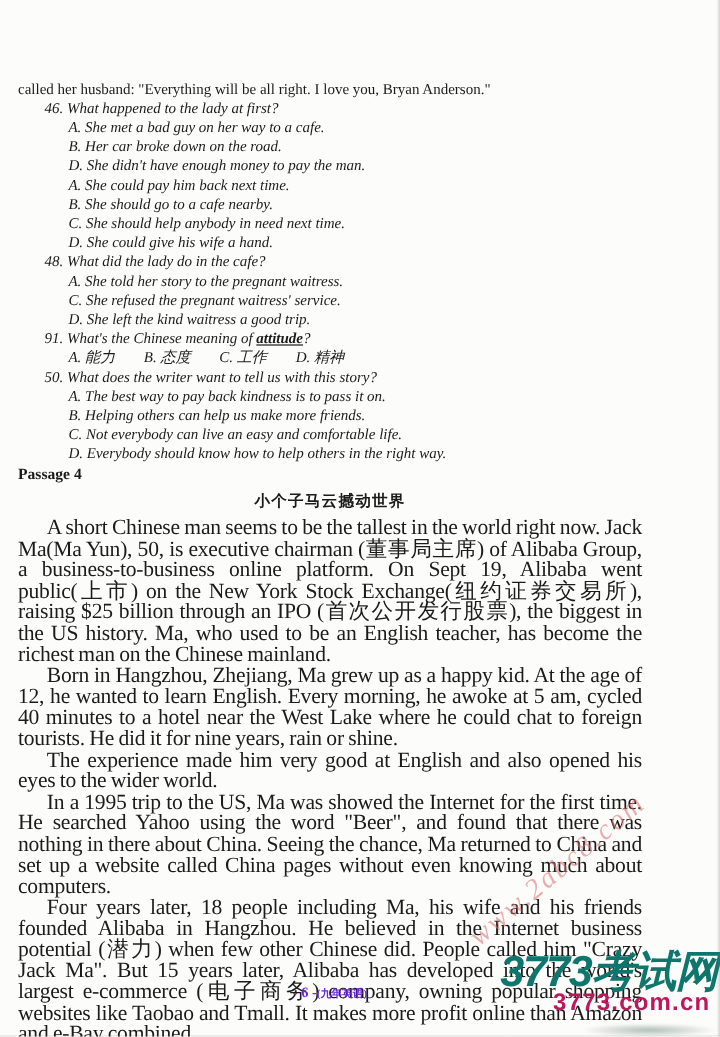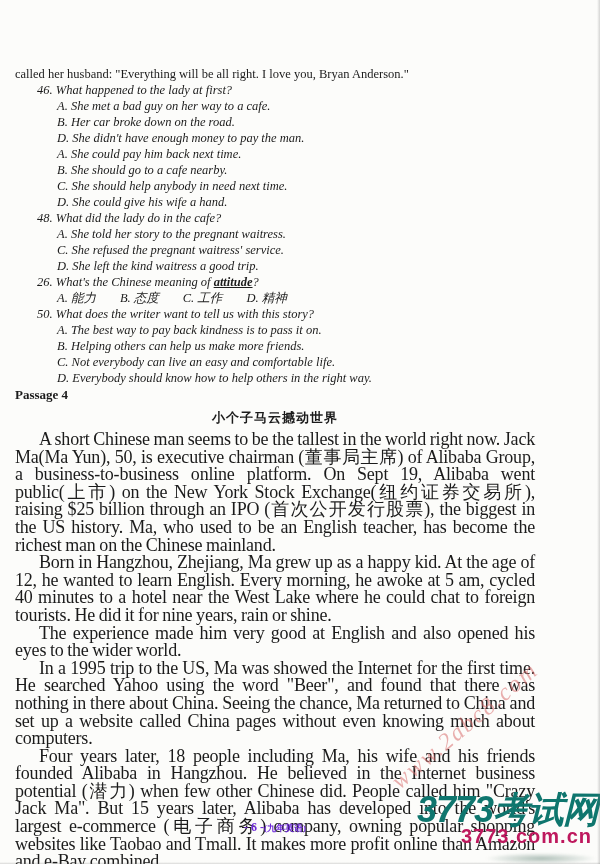--- a/index.html
+++ b/index.html
@@ -67,21 +67,21 @@
         <div class="qline opt">B. Her car broke down on the road.</div>
         <div class="qline opt">D. She didn't have enough money to pay the man.</div>
         <div class="qline opt">A. She could pay him back next time.</div>
         <div class="qline opt">B. She should go to a cafe nearby.</div>
         <div class="qline opt">C. She should help anybody in need next time.</div>
         <div class="qline opt">D. She could give his wife a hand.</div>
         <div class="qline q"><span>48. </span>What did the lady do in the cafe?</div>
         <div class="qline opt">A. She told her story to the pregnant waitress.</div>
         <div class="qline opt">C. She refused the pregnant waitress' service.</div>
         <div class="qline opt">D. She left the kind waitress a good trip.</div>
-        <div class="qline q"><span>26. </span>What's the Chinese meaning of <span class="keyword">attitude</span>?</div>
+        <div class="qline q"><span>91. </span>What's the Chinese meaning of <span class="keyword">attitude</span>?</div>
         <div class="qline opt inline-opts"><span>A. 能力</span><span>B. 态度</span><span>C. 工作</span><span>D. 精神</span></div>
         <div class="qline q"><span>50. </span>What does the writer want to tell us with this story?</div>
         <div class="qline opt">A. The best way to pay back kindness is to pass it on.</div>
         <div class="qline opt">B. Helping others can help us make more friends.</div>
         <div class="qline opt">C. Not everybody can live an easy and comfortable life.</div>
         <div class="qline opt">D. Everybody should know how to help others in the right way.</div>
       </div>
 
     <div class="passage-label">Passage 4</div>
     <div class="passage-title">小个子马云撼动世界</div>

